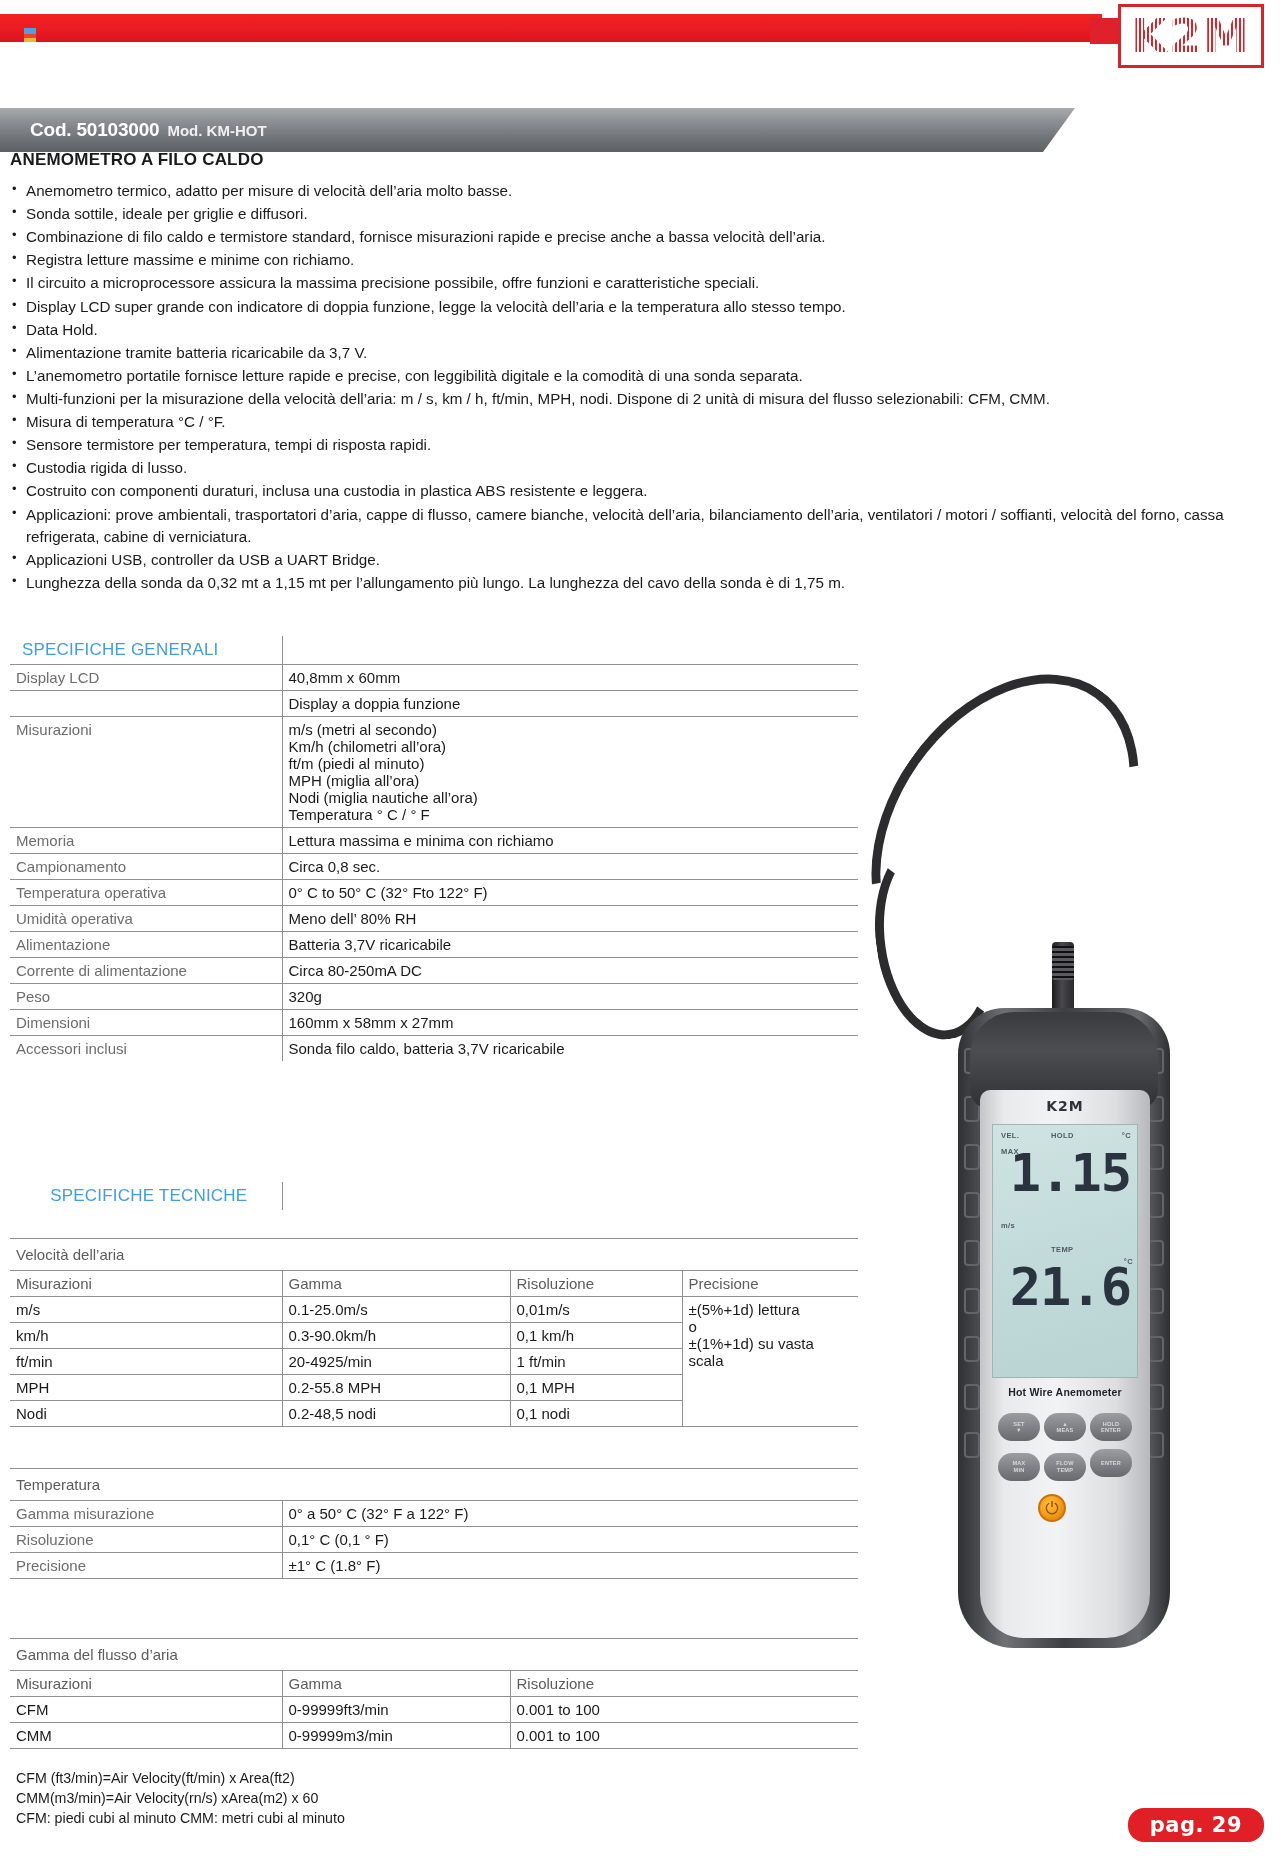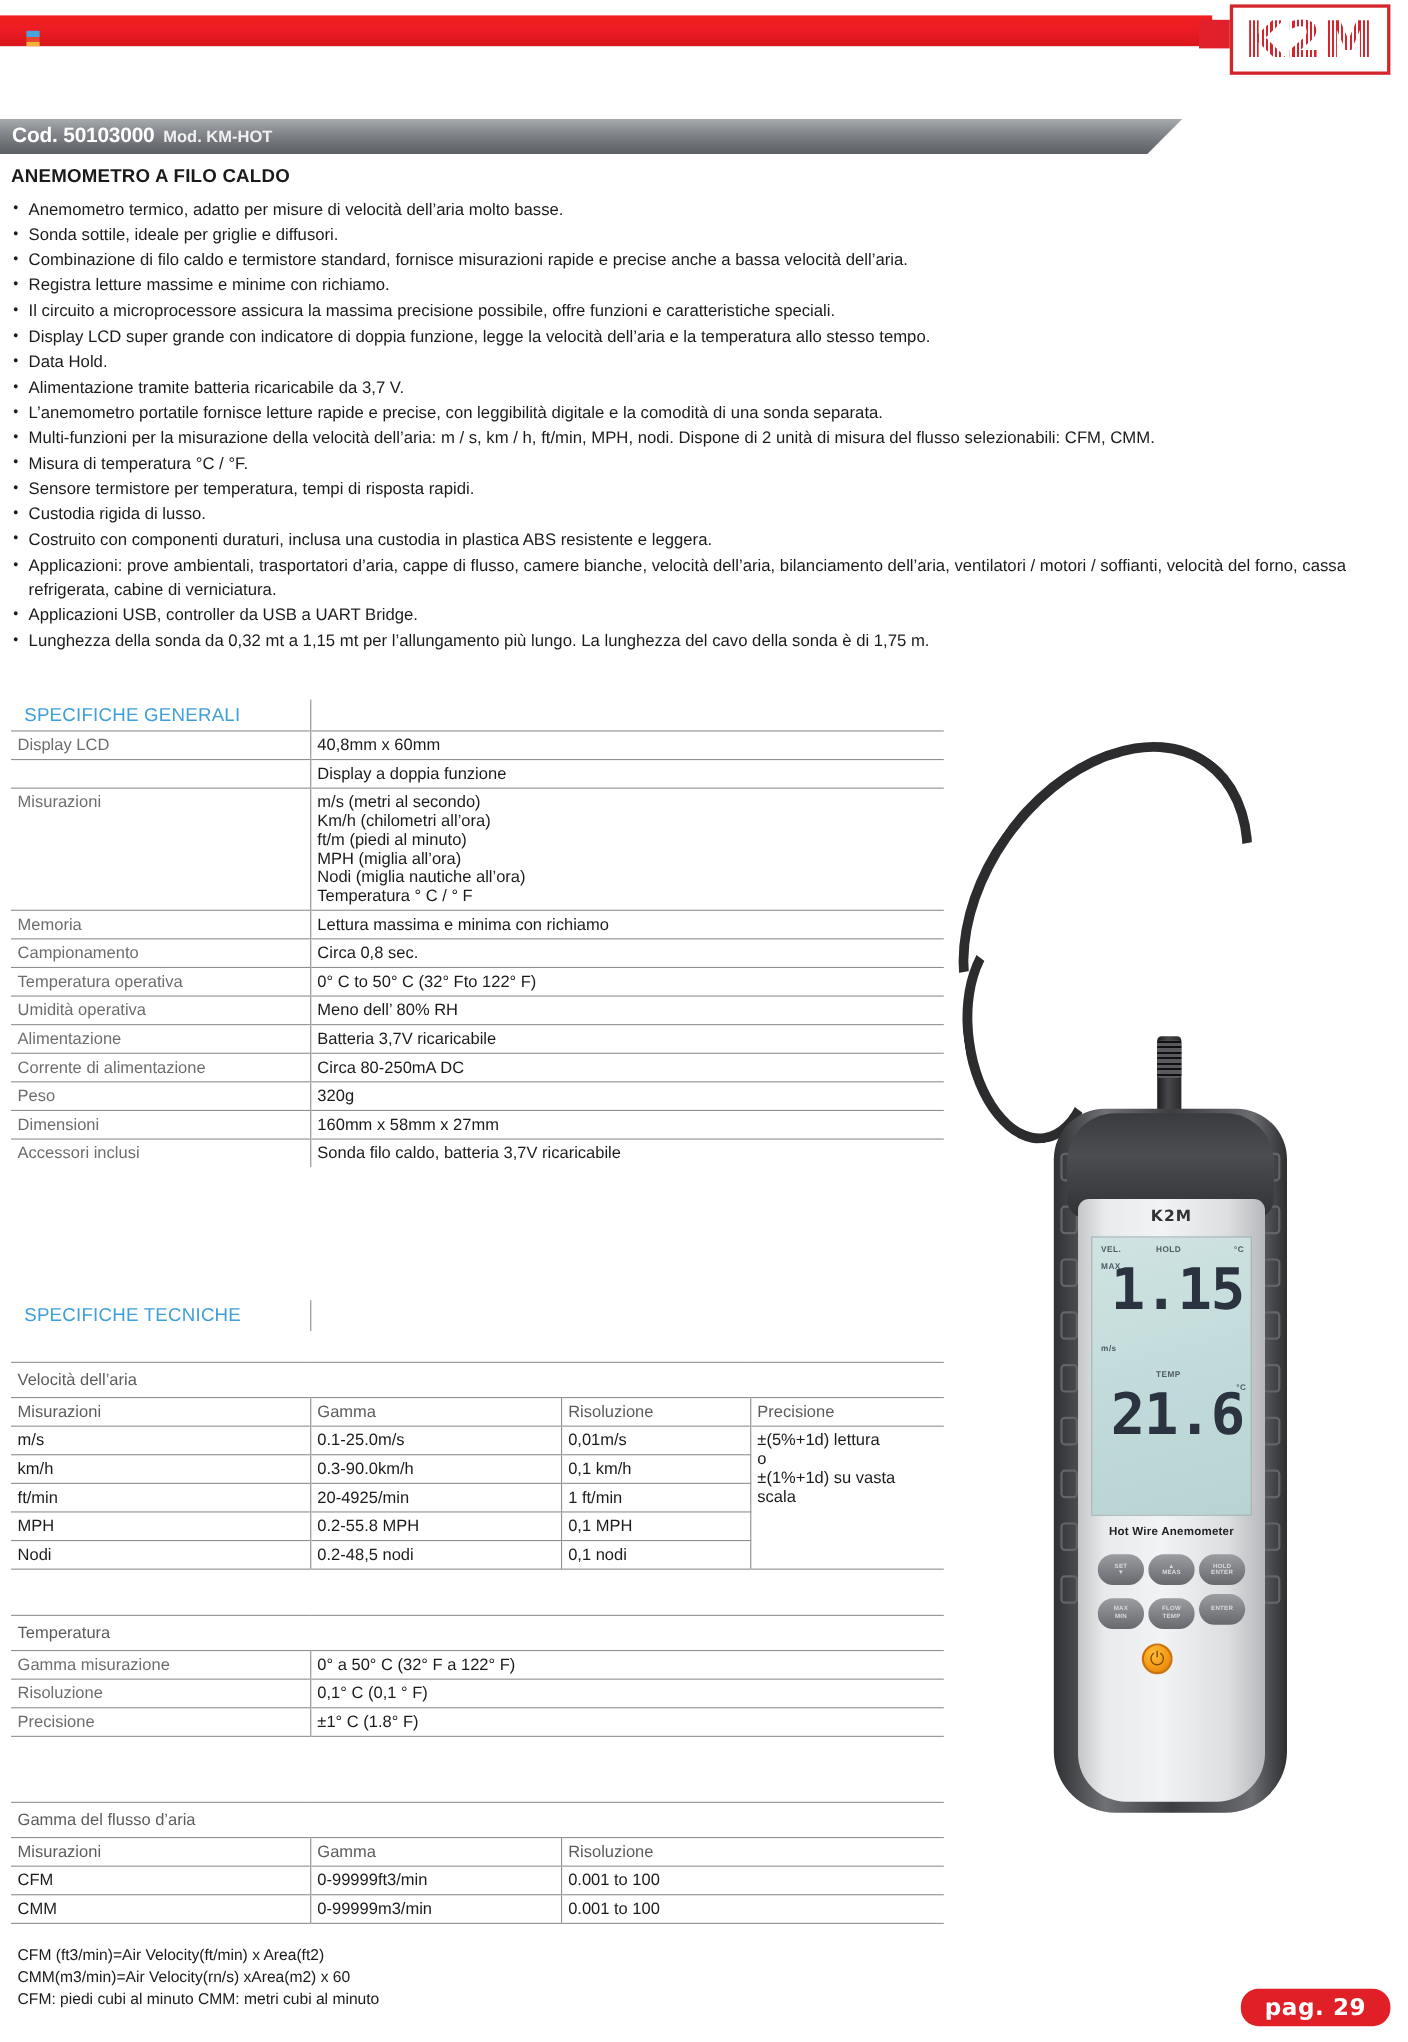--- a/index.html
+++ b/index.html
@@ -36,24 +36,24 @@
     font-family: "DejaVu Sans", sans-serif;
     font-weight: bold; font-size: 46px; letter-spacing: 2px;
     color: #d4242c; line-height: 1;
     background-image: repeating-linear-gradient(90deg,#d4242c 0px,#d4242c 2px,#ffffff 2px,#ffffff 4px);
     -webkit-background-clip: text; background-clip: text;
     -webkit-text-fill-color: transparent;
   }
 
   
   .codebar {
-    position: absolute; left: 0; top: 108px; width: 1075px; height: 32px;
+    position: absolute; left: 0; top: 108px; width: 1075px; height: 44px;
     background: linear-gradient(180deg,#a8abae 0%,#8c9094 30%,#6e7276 70%,#5d6165 100%);
     clip-path: polygon(0 0, 100% 0, calc(100% - 32px) 100%, 0 100%);
-    display: flex; align-items: center; padding-left: 11px; gap: 8px;
+    display: flex; align-items: center; padding-left: 30px; gap: 8px;
   }
   .codebar .cod { color:#ffffff; font-weight: bold; font-size: 19px; letter-spacing:-0.2px; }
   .codebar .mod { color:#f0f0f0; font-weight: bold; font-size: 15px; }
 
   .prodtitle {
     position: absolute; left: 10px; top: 150px;
     font-size: 17px; font-weight: bold; color:#1a1a1a; letter-spacing: 0.2px;
   }
 
   
@@ -76,21 +76,21 @@
     font-size: 15px; color:#1b1b1b; padding: 4px 6px; vertical-align: top;
   }
   .lbl { color:#6d6d6d !important; }
   .rowline { border-top: 1.3px solid #8f8f8f; }
   .vline  { border-left: 1.3px solid #8f8f8f; }
 
   #genTable { left: 10px; top: 636px; width: 848px; }
   #genTable td.c1 { width: 272px; }
   #genTable td.c2 { width: 576px; }
 
-  #secTecTitle { position:absolute; left:10px; top:1182px; width:848px; }
+  #secTecTitle { position:absolute; left:10px; top:1182px; width:848px;text-align:center; }
 
   #velTable { left: 10px; top: 1238px; width: 848px; }
   #velTable td.v1 { width: 272px; }
   #velTable td.v2 { width: 228px; }
   #velTable td.v3 { width: 172px; }
   #velTable td.v4 { width: 176px; }
 
   #tempTable { left: 10px; top: 1468px; width: 848px; }
   #tempTable td.t1 { width: 272px; }
   #tempTable td.t2 { width: 576px; }

